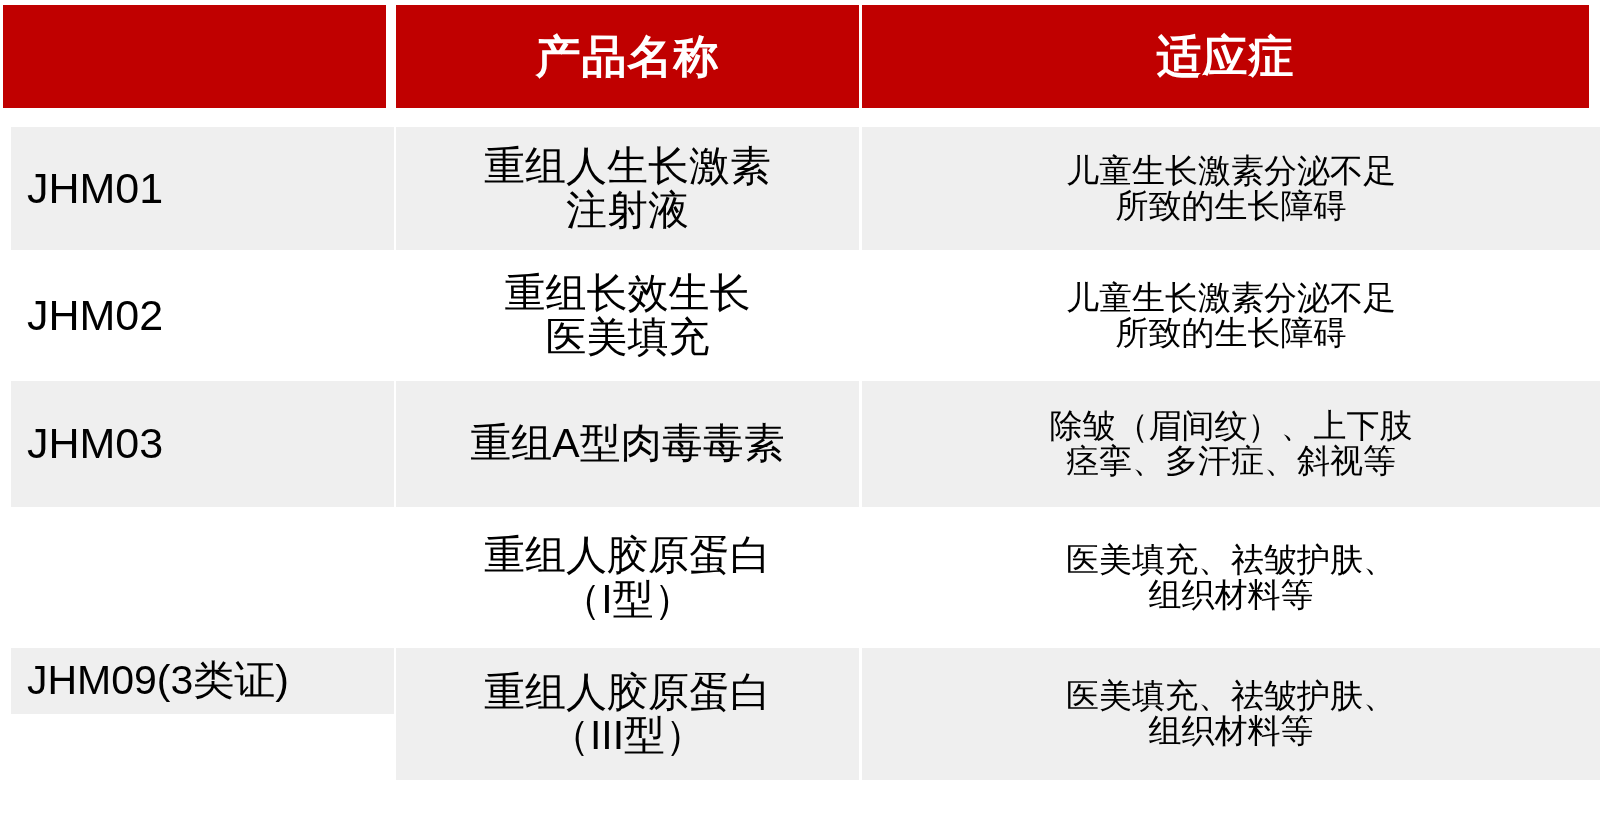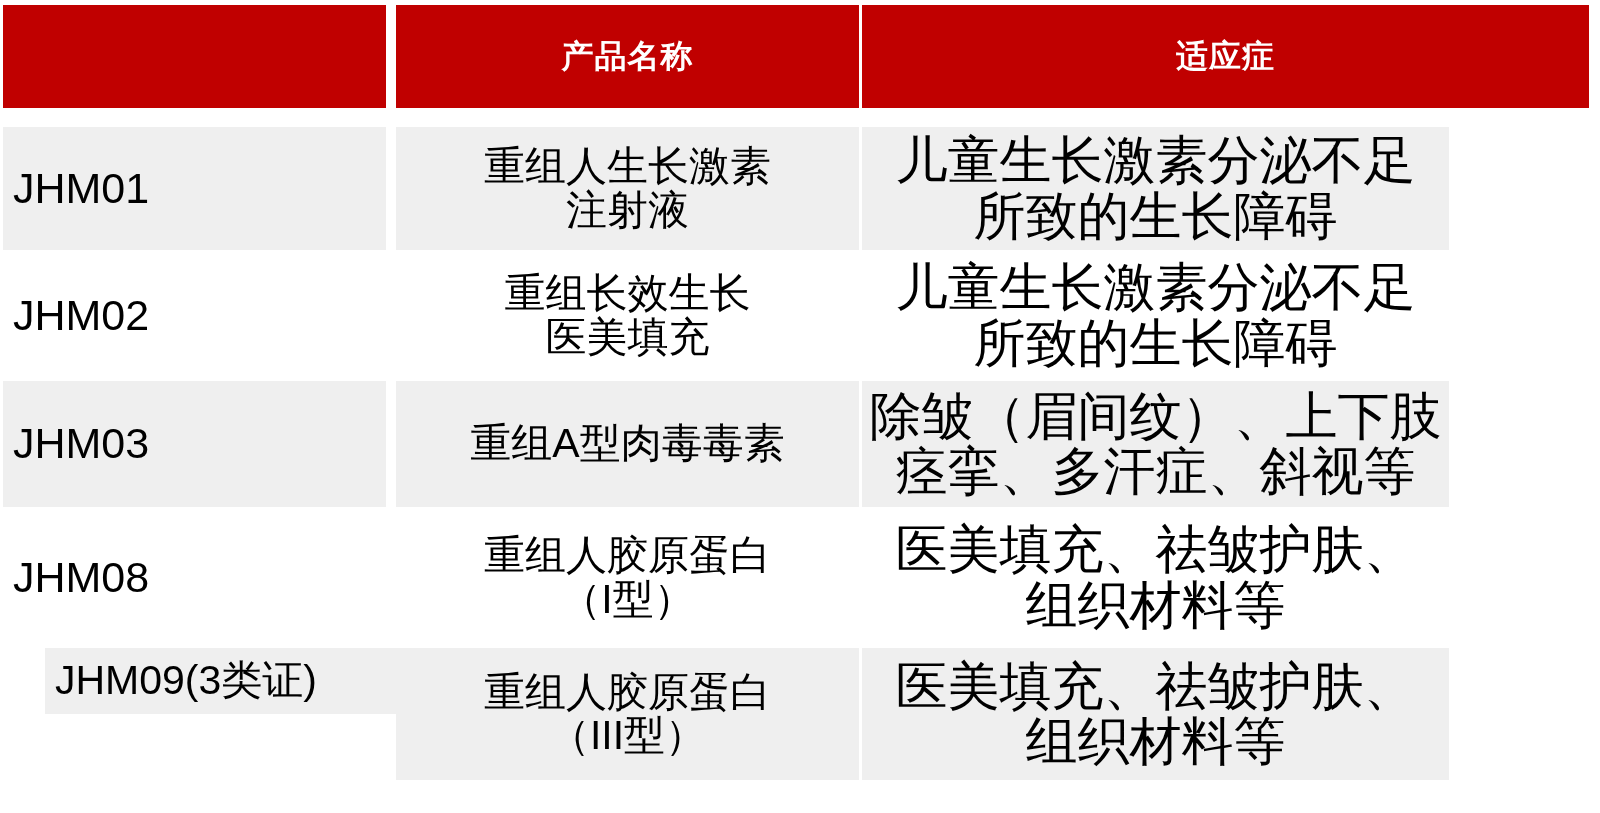--- a/index.html
+++ b/index.html
@@ -33,43 +33,43 @@
     line-height: 1.06;
     color: #000000;
     white-space: pre-line;
   }
 
   
   .hdr {
     background: #C00000;
     color: #ffffff;
     font-weight: bold;
-    font-size: 32px;
+    font-size: 45px;
     letter-spacing: 1px;
     top: 0;
     height: 103px;
   }
   .hdr-code  { left: 0px;   width: 383px; }
   .hdr-name  { left: 393px; width: 463px; }
   .hdr-indic { left: 859px; width: 727px; }
 
   
   .body-cell {
     font-size: 43px;
     text-align: center;
   }
   .col-code {
-    left: 0px;
+    left: 8px;
     width: 383px;
     justify-content: flex-start;
-    padding-left: 10px;
+    padding-left: 16px;
     text-align: right;
   }
   .col-name  { left: 393px; width: 463px; font-size: 41px; }
-  .col-indic { left: 859px; width: 587px; font-size: 52px; }
+  .col-indic { left: 859px; width: 738px; font-size: 33px; }
 
   .shade { background: #EFEFEF; }
   .plain { background: #FFFFFF; }
 
   
   
   .r1 { top: 122px; height: 123px; }
   
   .r2 { top: 245px; height: 131px; }
   
@@ -77,21 +77,21 @@
   
   .r4 { top: 502px; height: 141px; }
   
   .r5 { top: 643px; height: 132px; }
 
   
   .r5a { top: 643px; height: 66px; }
   .r5b { top: 709px; height: 66px; }
 
   .code-single { font-size: 43px; }
-  .code-split  { font-size: 41px; margin-left: 42px; }
+  .code-split  { font-size: 41px; }
 </style>
 </head>
 <body>
 
 <div class="pipeline-table">
 
   <div class="cell hdr hdr-code"></div>
 
   <div class="cell hdr hdr-name">产品名称</div>
 
@@ -107,21 +107,20 @@
   <div class="cell body-cell col-name plain r2">重组长效生长
 医美填充</div>
   <div class="cell body-cell col-indic plain r2">儿童生长激素分泌不足
 所致的生长障碍</div>
 
   <div class="cell body-cell col-code shade r3 code-single">JHM03</div>
   <div class="cell body-cell col-name shade r3">重组A型肉毒毒素</div>
   <div class="cell body-cell col-indic shade r3">除皱（眉间纹）、上下肢
 痉挛、多汗症、斜视等</div>
 
-  <div class="cell body-cell col-code plain r4 code-single">JHM08</div>
   <div class="cell body-cell col-name plain r4">重组人胶原蛋白
 （I型）</div>
   <div class="cell body-cell col-indic plain r4">医美填充、祛皱护肤、
 组织材料等</div>
 
   <div class="cell body-cell col-code shade r5a code-split">JHM09(3类证)</div>
   <div class="cell body-cell col-name shade r5">重组人胶原蛋白
 （III型）</div>
   <div class="cell body-cell col-indic shade r5">医美填充、祛皱护肤、
 组织材料等</div>

